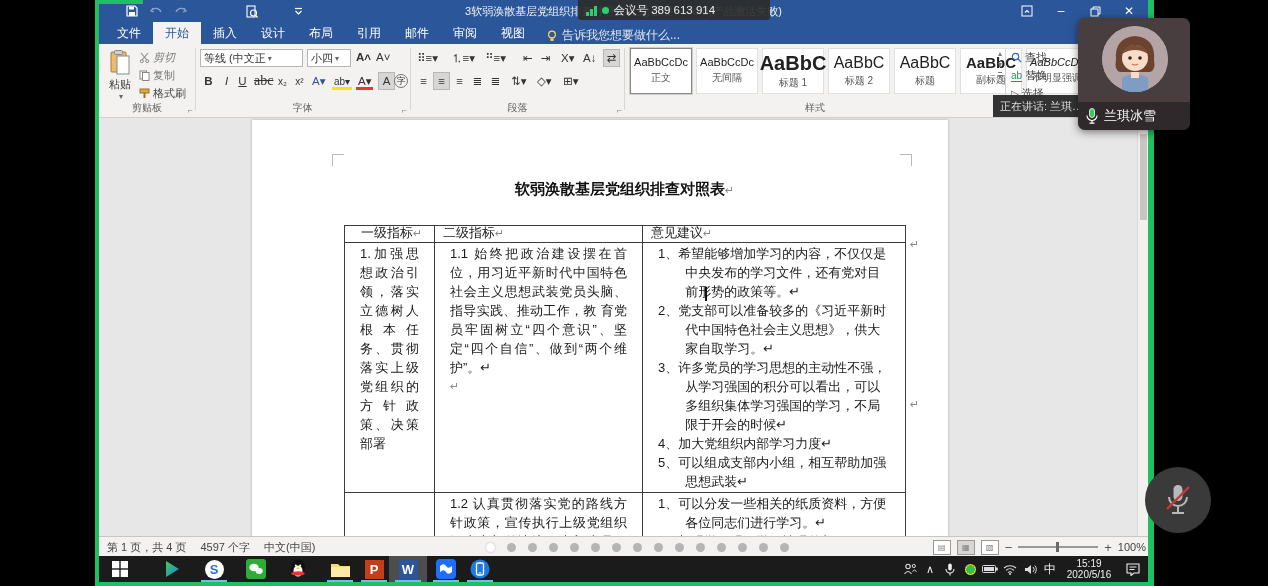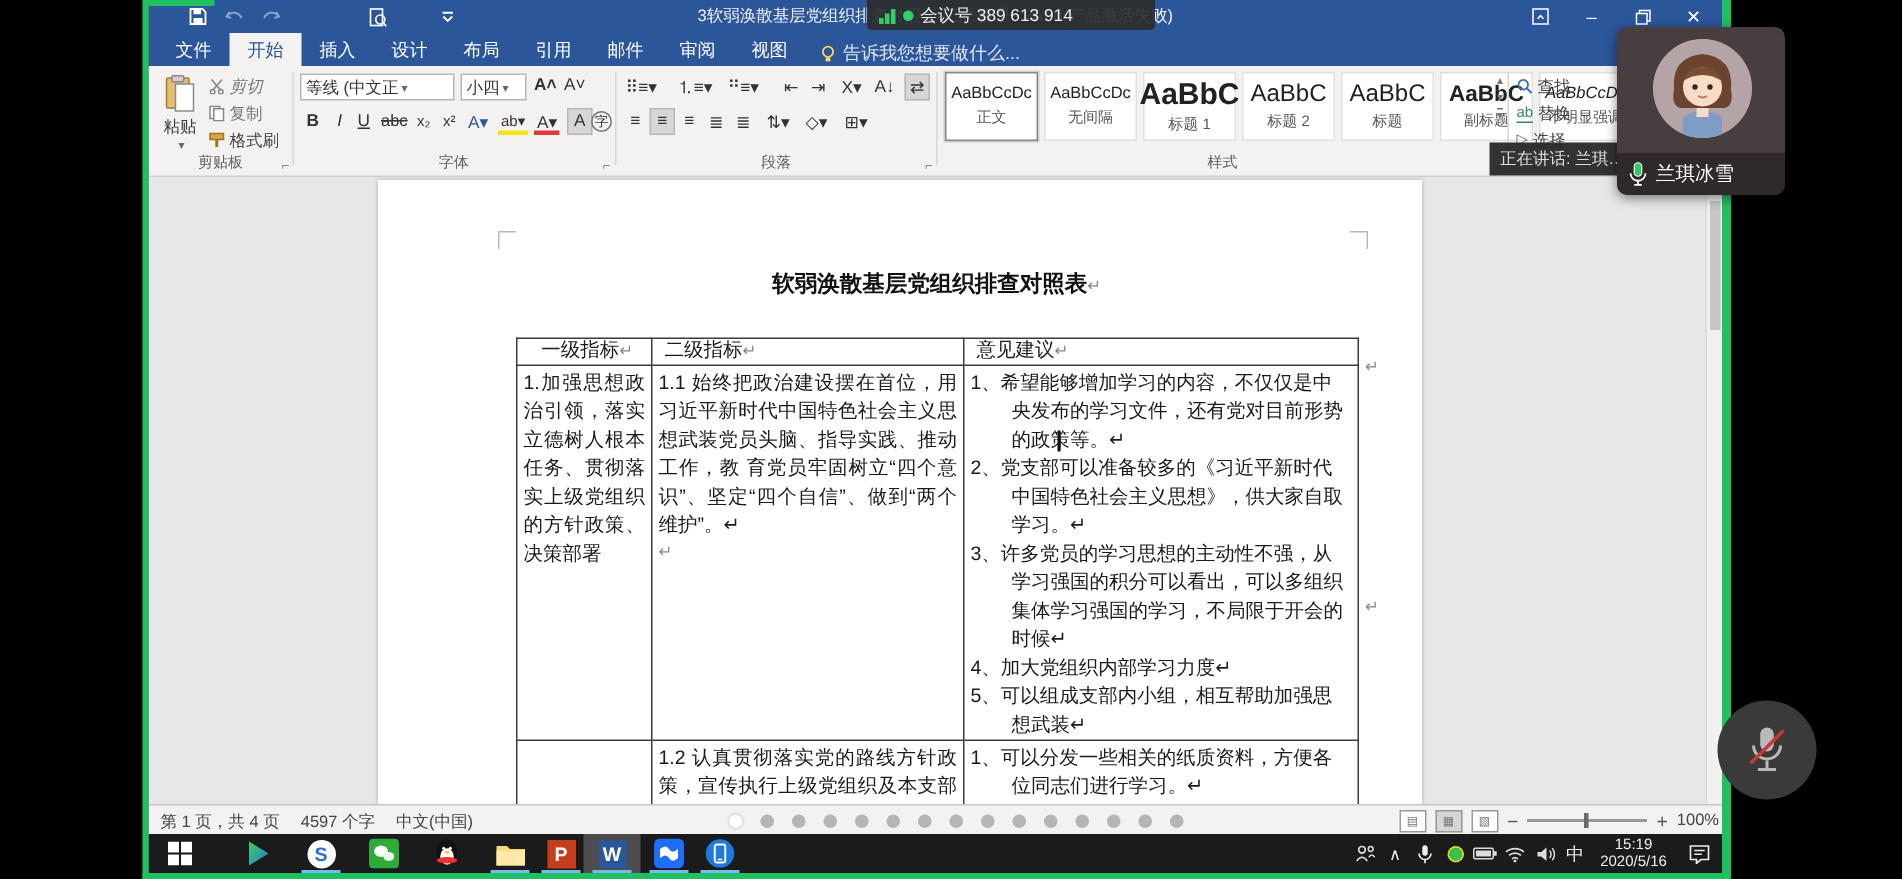--- a/index.html
+++ b/index.html
@@ -42,21 +42,21 @@
   .chip .sm{color:#222;line-height:1;}
   .chip .lb{color:#555;font-size:10px;margin-top:3px;}
   
   .docarea{position:absolute;left:0;top:118px;width:100%;height:418px;background:#e7e7e7;overflow:hidden;}
   .page{position:absolute;left:153px;top:2px;width:696px;height:520px;background:#fff;box-shadow:0 0 3px rgba(0,0,0,.25);}
   .cmark{position:absolute;width:12px;height:12px;border-color:#b9b9b9;border-style:solid;}
   .doctitle{position:absolute;left:92px;width:561px;top:60px;text-align:center;font-size:15px;font-weight:bold;color:#111;}
   .formlabel{position:absolute;left:92px;width:561px;top:89px;text-align:center;font-size:13px;font-weight:bold;color:#e00000;}
   .mark{color:#888;font-weight:normal;font-size:11px;}
   table.dt{position:absolute;left:92px;top:105px;width:561px;border-collapse:collapse;table-layout:fixed;}
-  table.dt td{border:1px solid #3c3c3c;vertical-align:top;font-size:13px;color:#1a1a1a;padding:1px 4px;line-height:19px;}
+  table.dt td{border:1px solid #3c3c3c;vertical-align:top;font-size:13px;color:#1a1a1a;padding:1px 15px;line-height:19px;}
   td.c1{width:90px;text-align:justify;}
   td.c2{width:208px;text-align:justify;}
   td.c3{width:263px;}
   tr.hd td{height:14px;line-height:14px;padding:0 4px 2px 8px;font-size:13px;}
   .sug{text-indent:-2.1em;padding-left:2.1em;}
   .ibeam{position:absolute;width:1.5px;height:14px;background:#111;z-index:3;}
   .vscroll{position:absolute;right:0;top:0;width:11px;height:100%;background:#f2f1f0;border-left:1px solid #dcdad8;}
   .vthumb{position:absolute;left:2px;top:16px;width:7px;height:86px;background:#c8c6c4;}
   
   .statusbar{position:absolute;left:0;top:536px;width:100%;height:20px;background:#f3f2f1;border-top:1px solid #c8c6c4;font-size:11px;color:#444;}
@@ -218,21 +218,21 @@
           </div>
         <div class="combo abs" style="left:111px;top:5px;width:44px;">
             <span>小四</span>
             <span class="car">▾</span>
           </div>
         <span class="fbtn abs" style="left:158px;top:4px;font-weight:bold;">A˄</span>
         <span class="fbtn abs" style="left:178px;top:4px;">A˅</span>
         <span class="fbtn abs" style="left:4px;top:28px;font-weight:bold;">B</span>
         <span class="fbtn abs" style="left:22px;top:28px;font-style:italic;">I</span>
         <span class="fbtn abs" style="left:38px;top:28px;text-decoration:underline;">U</span>
-        <span class="fbtn abs" style="left:56px;top:28px;text-decoration:line-through;font-size:11px;">abc</span>
+        <span class="fbtn abs" style="left:56px;top:28px;text-decoration:line-through;font-size:14px;font-family:Liberation Serif, serif;">abc</span>
         <span class="fbtn abs" style="left:78px;top:28px;font-size:10px;">x₂</span>
         <span class="fbtn abs" style="left:95px;top:28px;font-size:10px;">x²</span>
         <span class="fbtn abs ublu" style="left:114px;top:28px;">A▾</span>
         <span class="fbtn abs uyel" style="left:136px;top:28px;font-size:10px;">ab▾</span>
         <span class="fbtn abs ured" style="left:160px;top:28px;">A▾</span>
         <span class="fbtn abs on" style="left:182px;top:28px;">A</span>
         <span class="fbtn abs" style="left:198px;top:28px;border:1px solid #777;border-radius:50%;width:14px;height:14px;min-width:14px;font-size:9px;margin-top:2px;">字</span>
         <div class="glabel">字体</div>
         <span class="abs" style="right:2px;bottom:2px;color:#888;font-size:9px;">⌐</span>
       </div>

